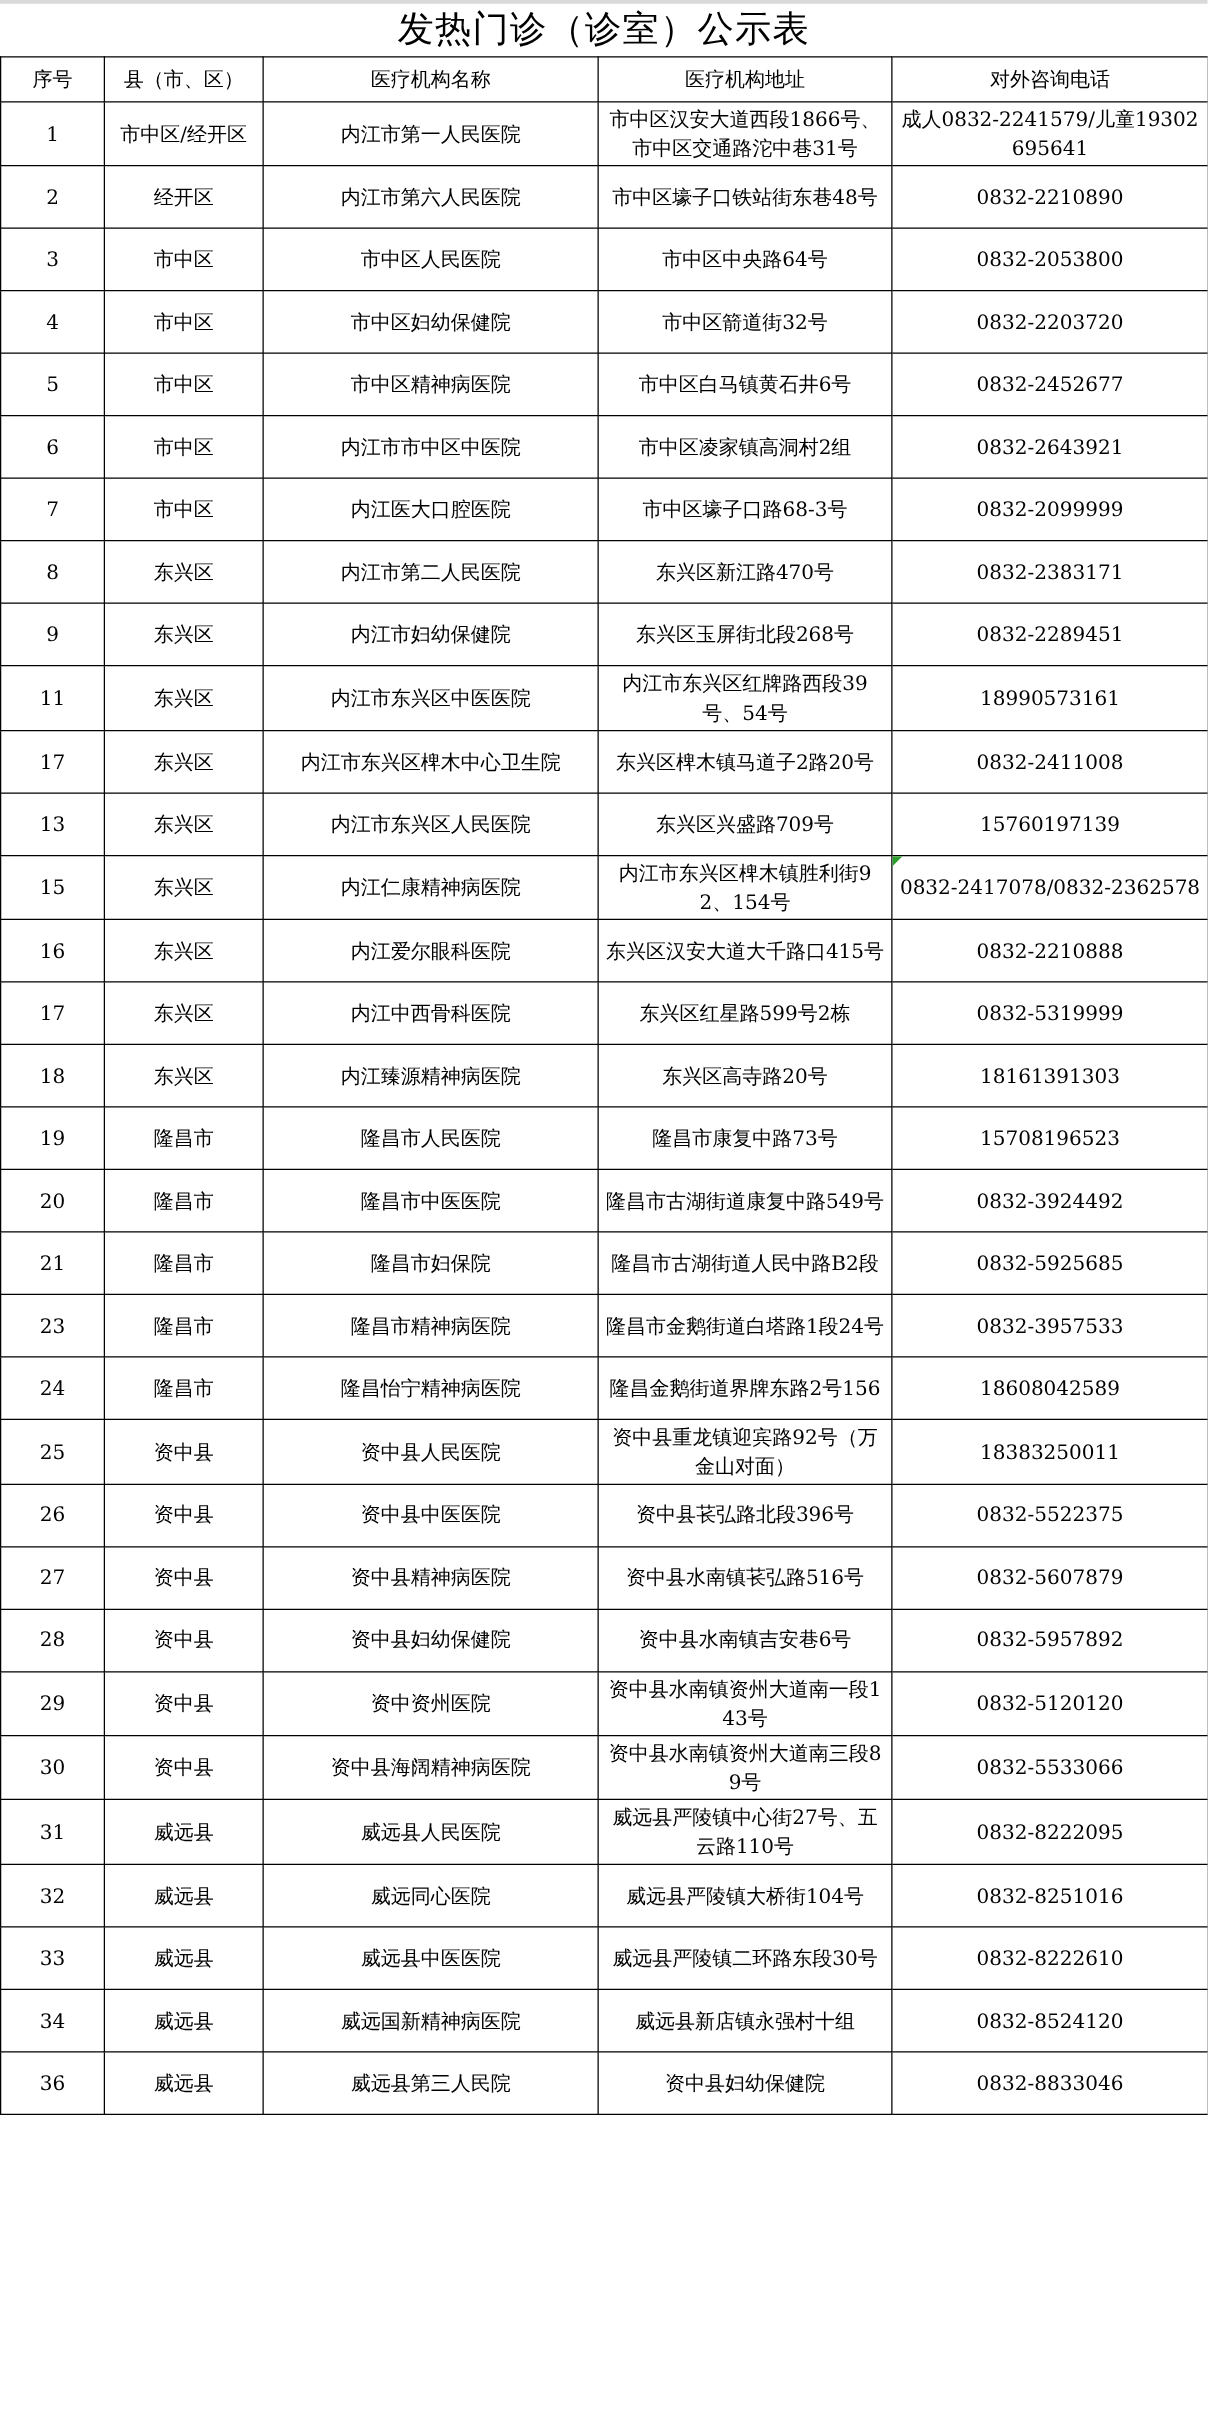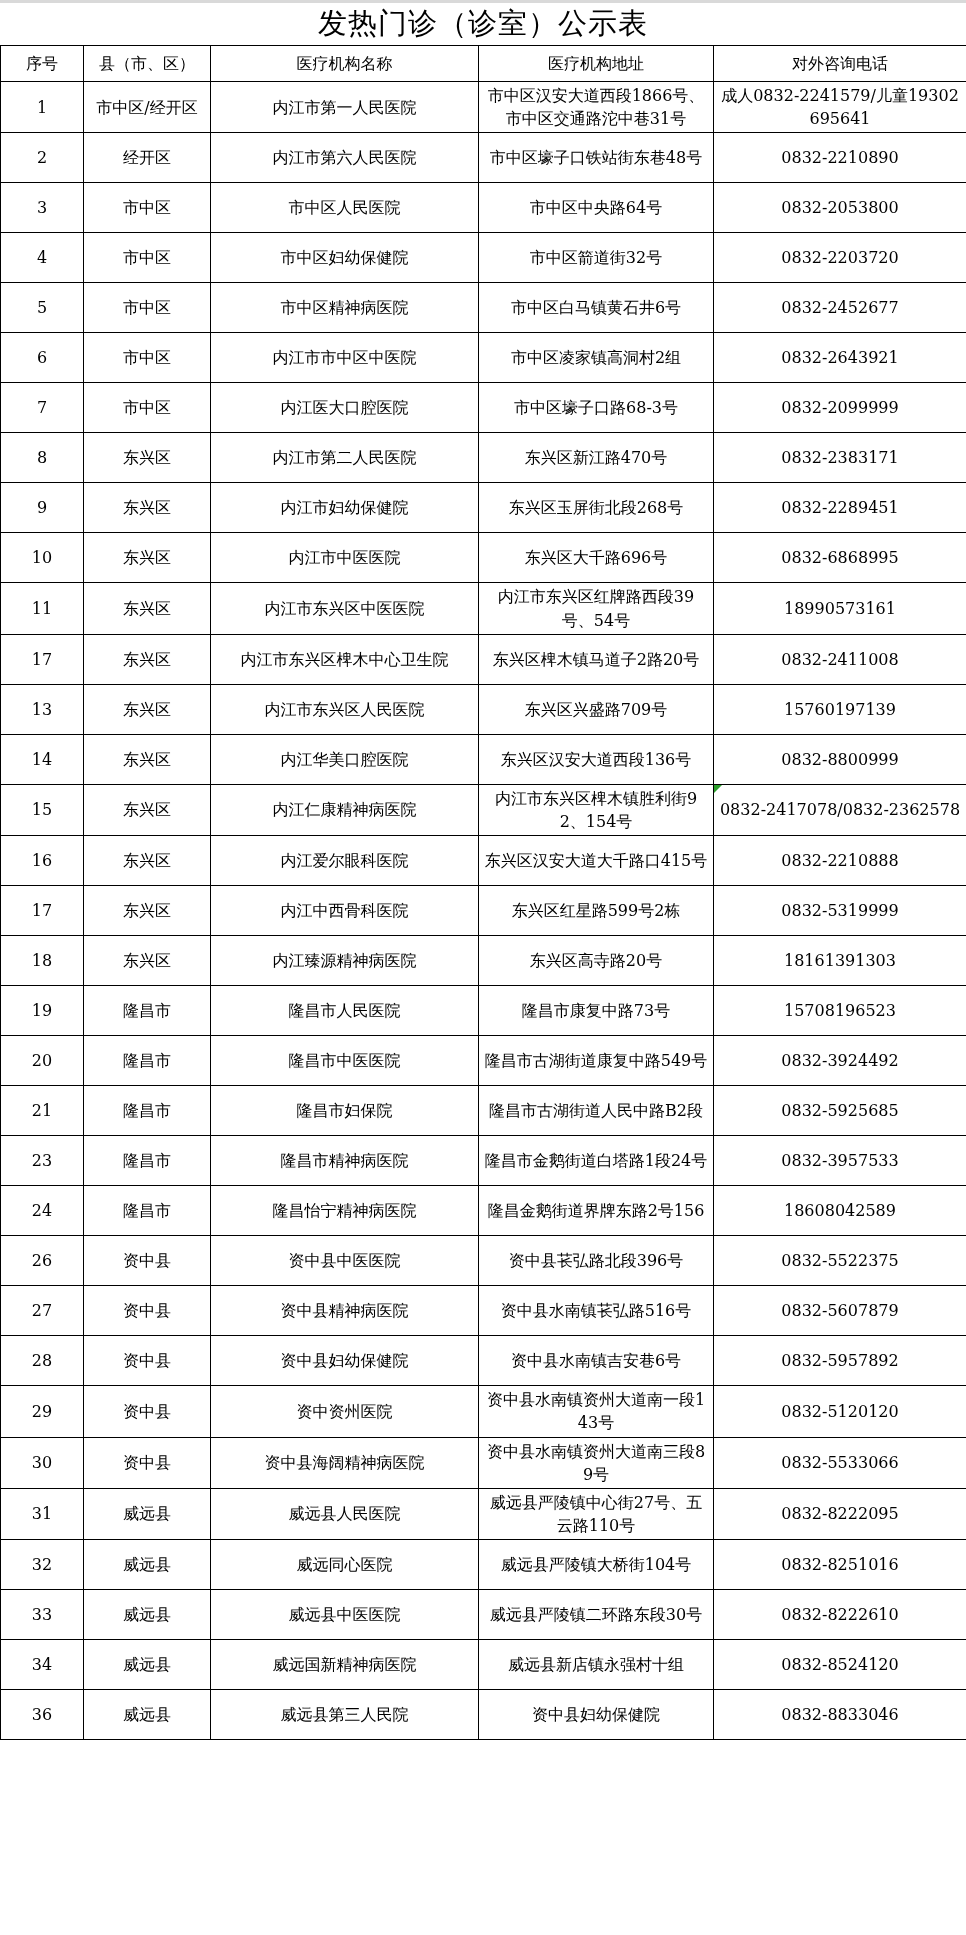--- a/index.html
+++ b/index.html
@@ -136,27 +136,20 @@
           <td>0832-2383171</td>
         </tr>
         <tr>
           <td>9</td>
           <td>东兴区</td>
           <td>内江市妇幼保健院</td>
           <td>东兴区玉屏街北段268号</td>
           <td>0832-2289451</td>
         </tr>
         <tr>
-          <td>10</td>
-          <td>东兴区</td>
-          <td>内江市中医医院</td>
-          <td>东兴区大千路696号</td>
-          <td>0832-6868995</td>
-        </tr>
-        <tr>
           <td>11</td>
           <td>东兴区</td>
           <td>内江市东兴区中医医院</td>
           <td>内江市东兴区红牌路西段39号、54号</td>
           <td>18990573161</td>
         </tr>
         <tr>
           <td>17</td>
           <td>东兴区</td>
           <td>内江市东兴区椑木中心卫生院</td>
@@ -164,27 +157,20 @@
           <td>0832-2411008</td>
         </tr>
         <tr>
           <td>13</td>
           <td>东兴区</td>
           <td>内江市东兴区人民医院</td>
           <td>东兴区兴盛路709号</td>
           <td>15760197139</td>
         </tr>
         <tr>
-          <td>14</td>
-          <td>东兴区</td>
-          <td>内江华美口腔医院</td>
-          <td>东兴区汉安大道西段136号</td>
-          <td>0832-8800999</td>
-        </tr>
-        <tr>
           <td>15</td>
           <td>东兴区</td>
           <td>内江仁康精神病医院</td>
           <td>内江市东兴区椑木镇胜利街92、154号</td>
           <td class="green-flag" style="--flag-color: #2ca02c;">0832-2417078/0832-2362578</td>
         </tr>
         <tr>
           <td>16</td>
           <td>东兴区</td>
           <td>内江爱尔眼科医院</td>
@@ -232,20 +218,27 @@
           <td>隆昌市精神病医院</td>
           <td>隆昌市金鹅街道白塔路1段24号</td>
           <td>0832-3957533</td>
         </tr>
         <tr>
           <td>24</td>
           <td>隆昌市</td>
           <td>隆昌怡宁精神病医院</td>
           <td>隆昌金鹅街道界牌东路2号156</td>
           <td>18608042589</td>
+        </tr>
+        <tr>
+          <td>25</td>
+          <td>资中县</td>
+          <td>资中县人民医院</td>
+          <td>资中县重龙镇迎宾路92号（万金山对面）</td>
+          <td>18383250011</td>
         </tr>
         <tr>
           <td>26</td>
           <td>资中县</td>
           <td>资中县中医医院</td>
           <td>资中县苌弘路北段396号</td>
           <td>0832-5522375</td>
         </tr>
         <tr>
           <td>27</td>

